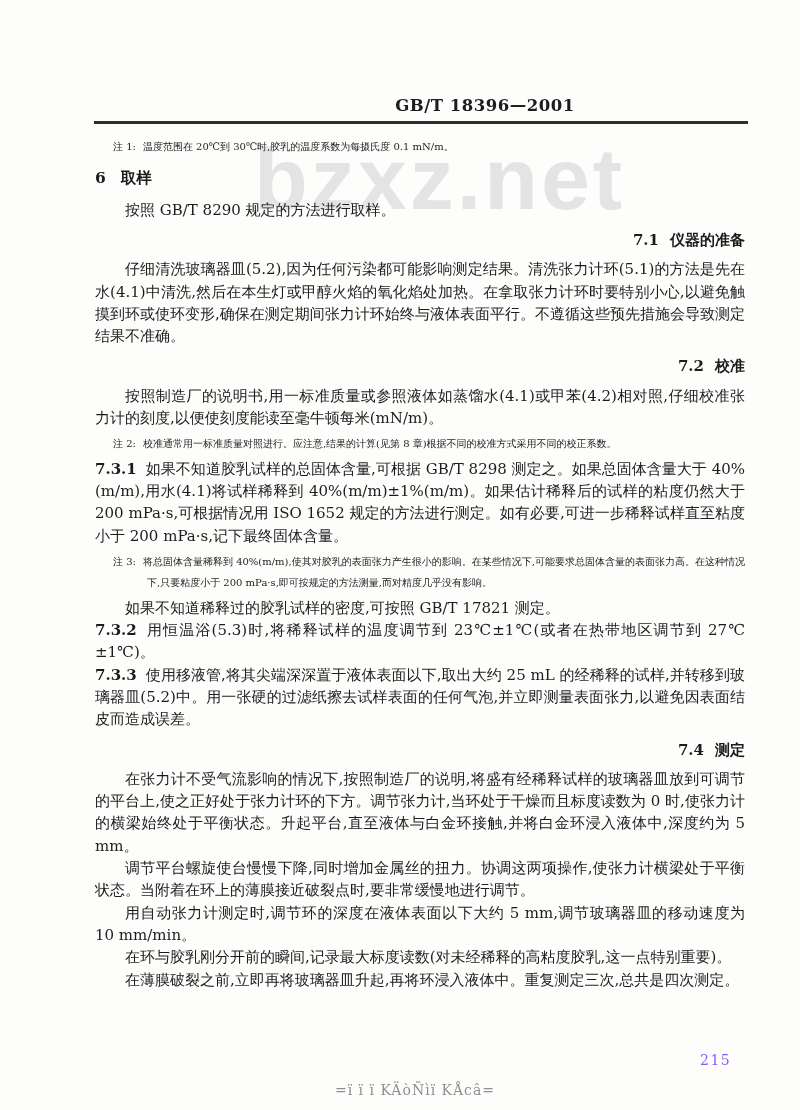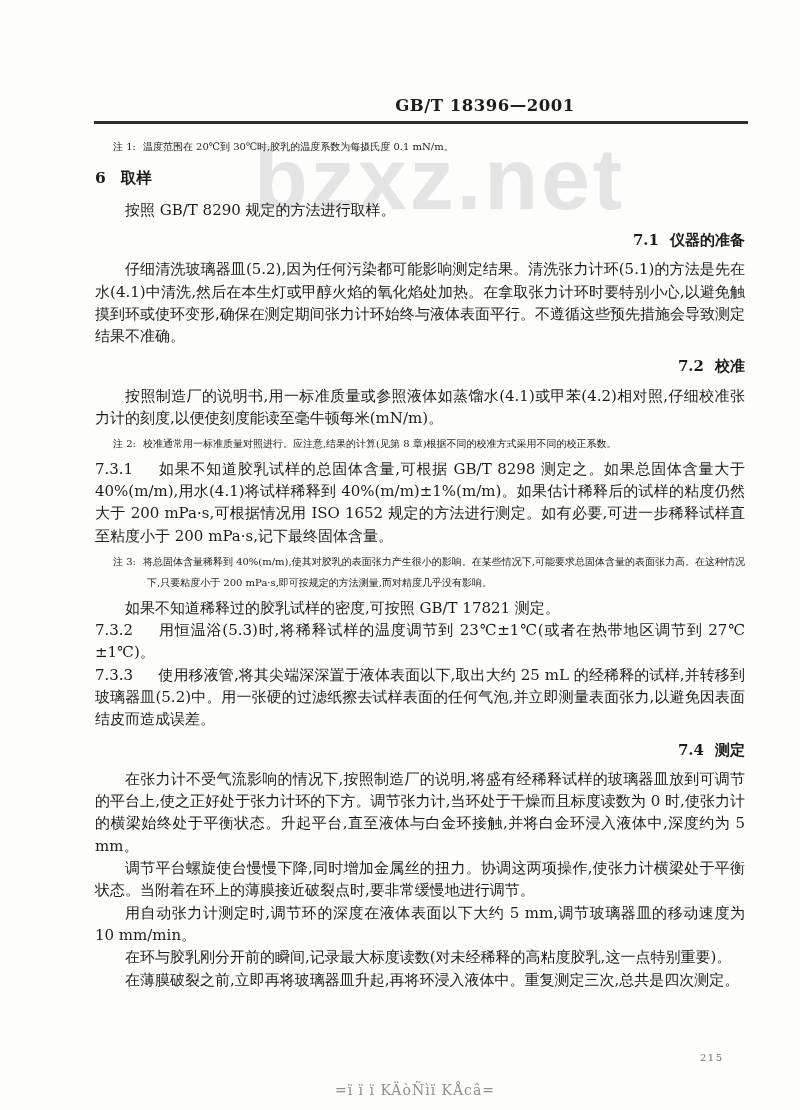--- a/index.html
+++ b/index.html
@@ -38,30 +38,30 @@
     font-size:15.5px;font-weight:bold;margin:10px 0 9px;
     text-align:left;
   }
   .h1 .hnum{margin-right:15px;}
   .h2{
     font-size:15px;font-weight:bold;margin:8px 0 7px;
     text-align:right;
   }
   .h2 .hnum{margin-right:11px;}
   .clause{margin:0;}
-  .clause .cnum{font-weight:normal;margin-right:25px;}
+  .clause .cnum{font-weight:bold;margin-right:9px;}
   .note{
     font-size:10px;line-height:21.4px;
     padding-left:52px;text-indent:-34px;
     margin:4px 0 3px;
   }
   .note .note-label{margin-right:7px;}
   .page-number{
     position:absolute;top:1052px;left:700px;z-index:1;
-    font-size:10px;color:#737373;letter-spacing:1.5px;
+    font-size:14px;color:#8b5cf6;letter-spacing:1.5px;
   }
   .footer-mark{
     position:absolute;top:1082px;left:0;width:800px;z-index:1;
     text-align:center;transform:translateX(15px);
     font-size:14px;color:#8f8f8f;letter-spacing:1px;
   }
 </style>
 </head>
 <body>
 

